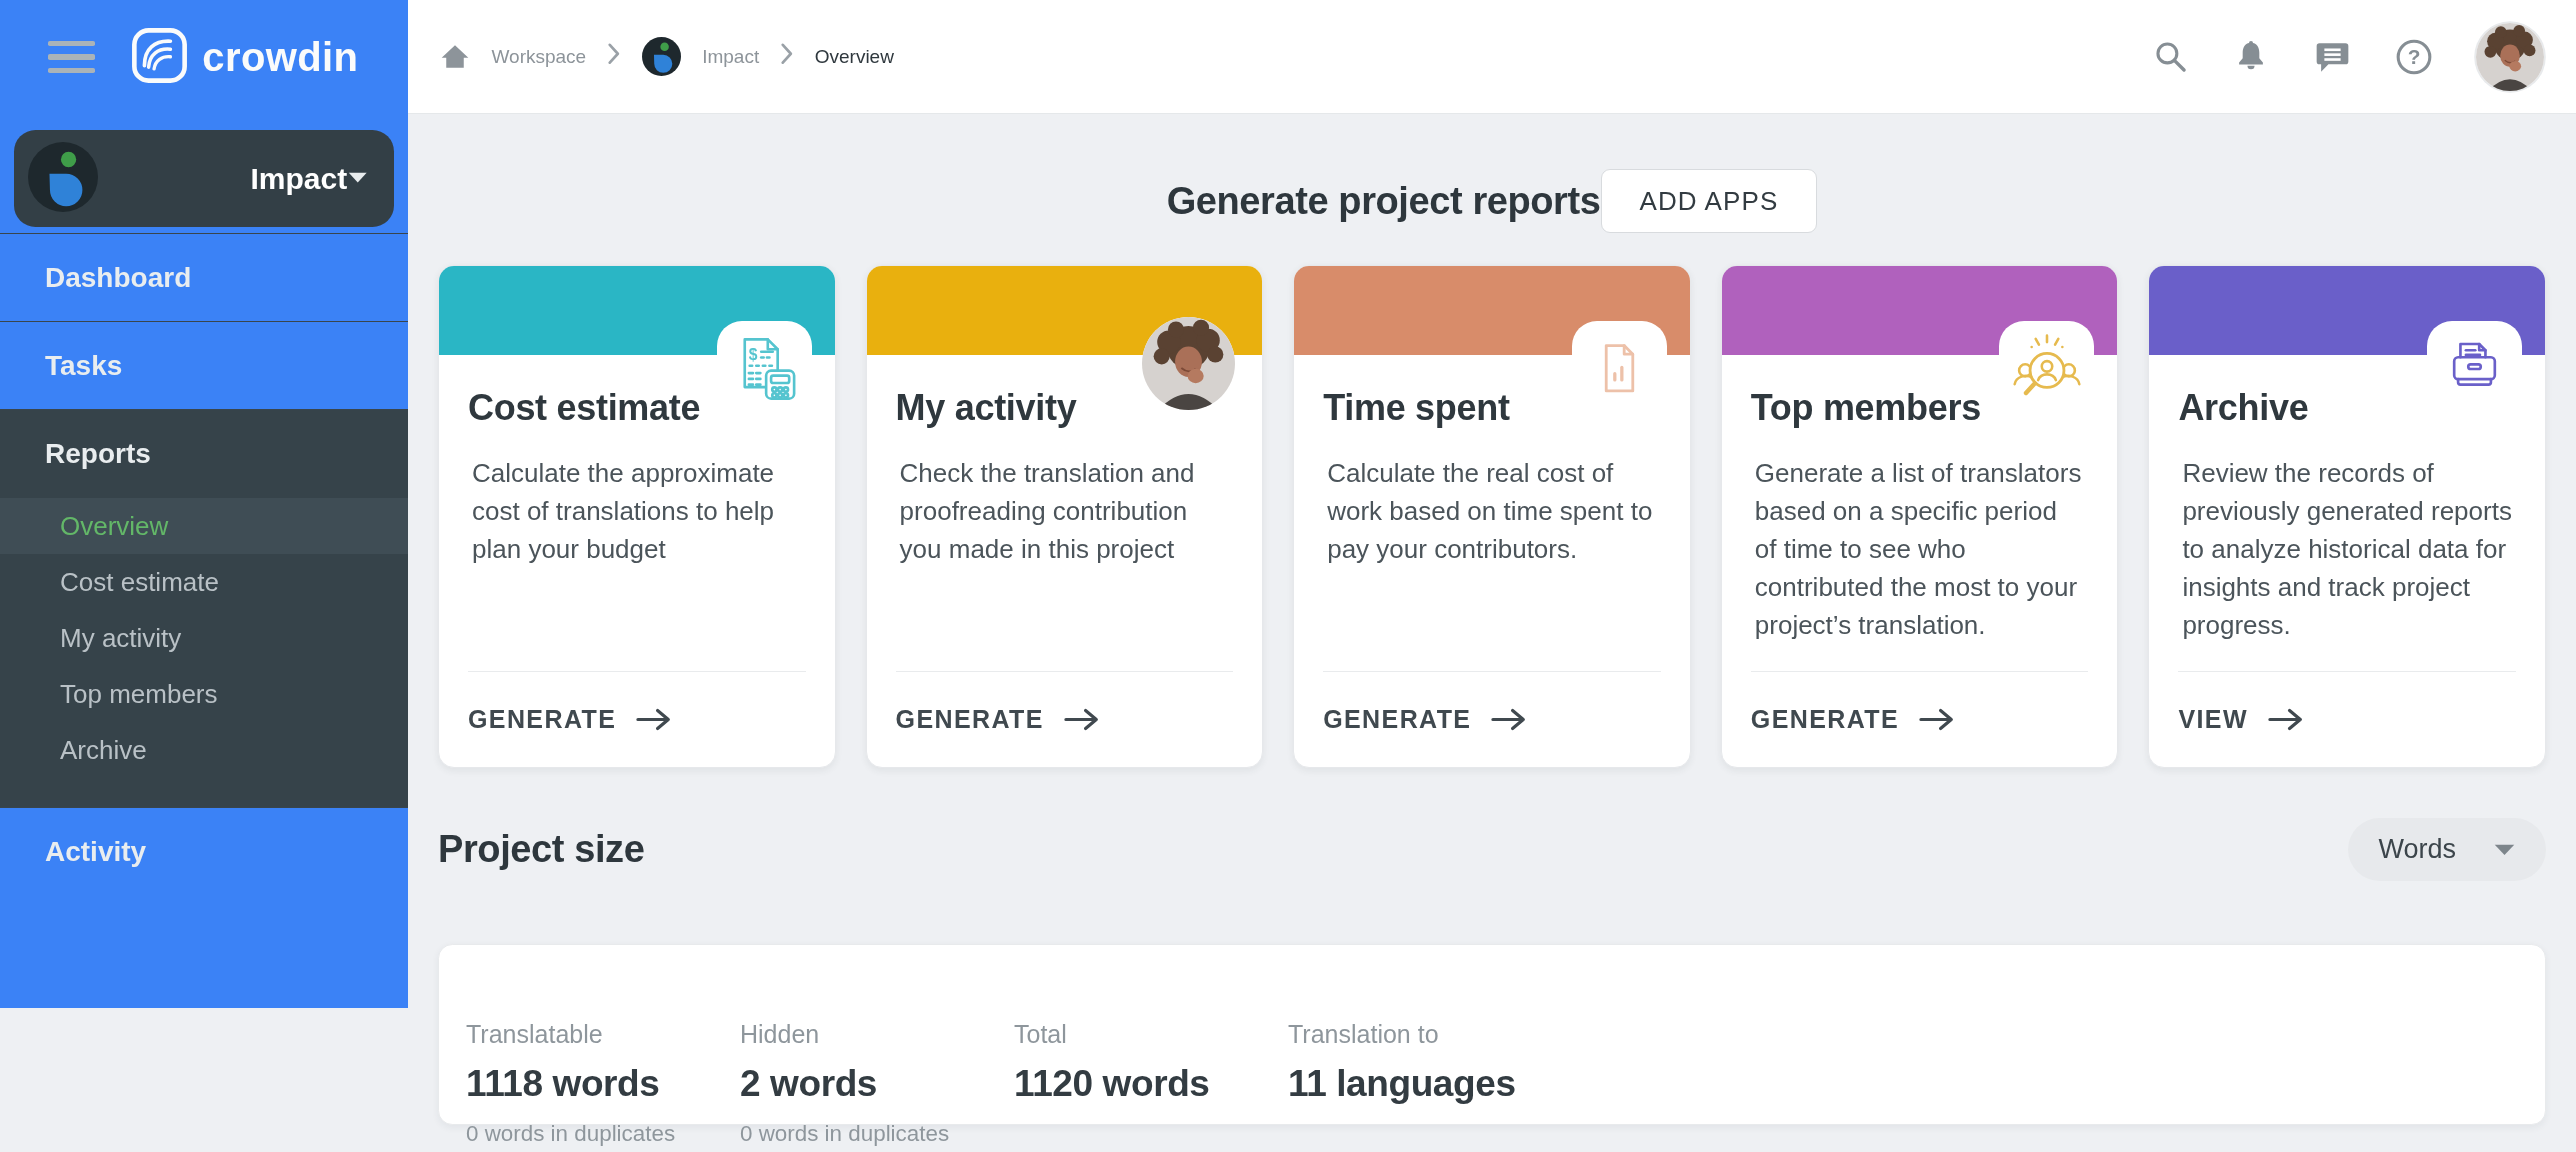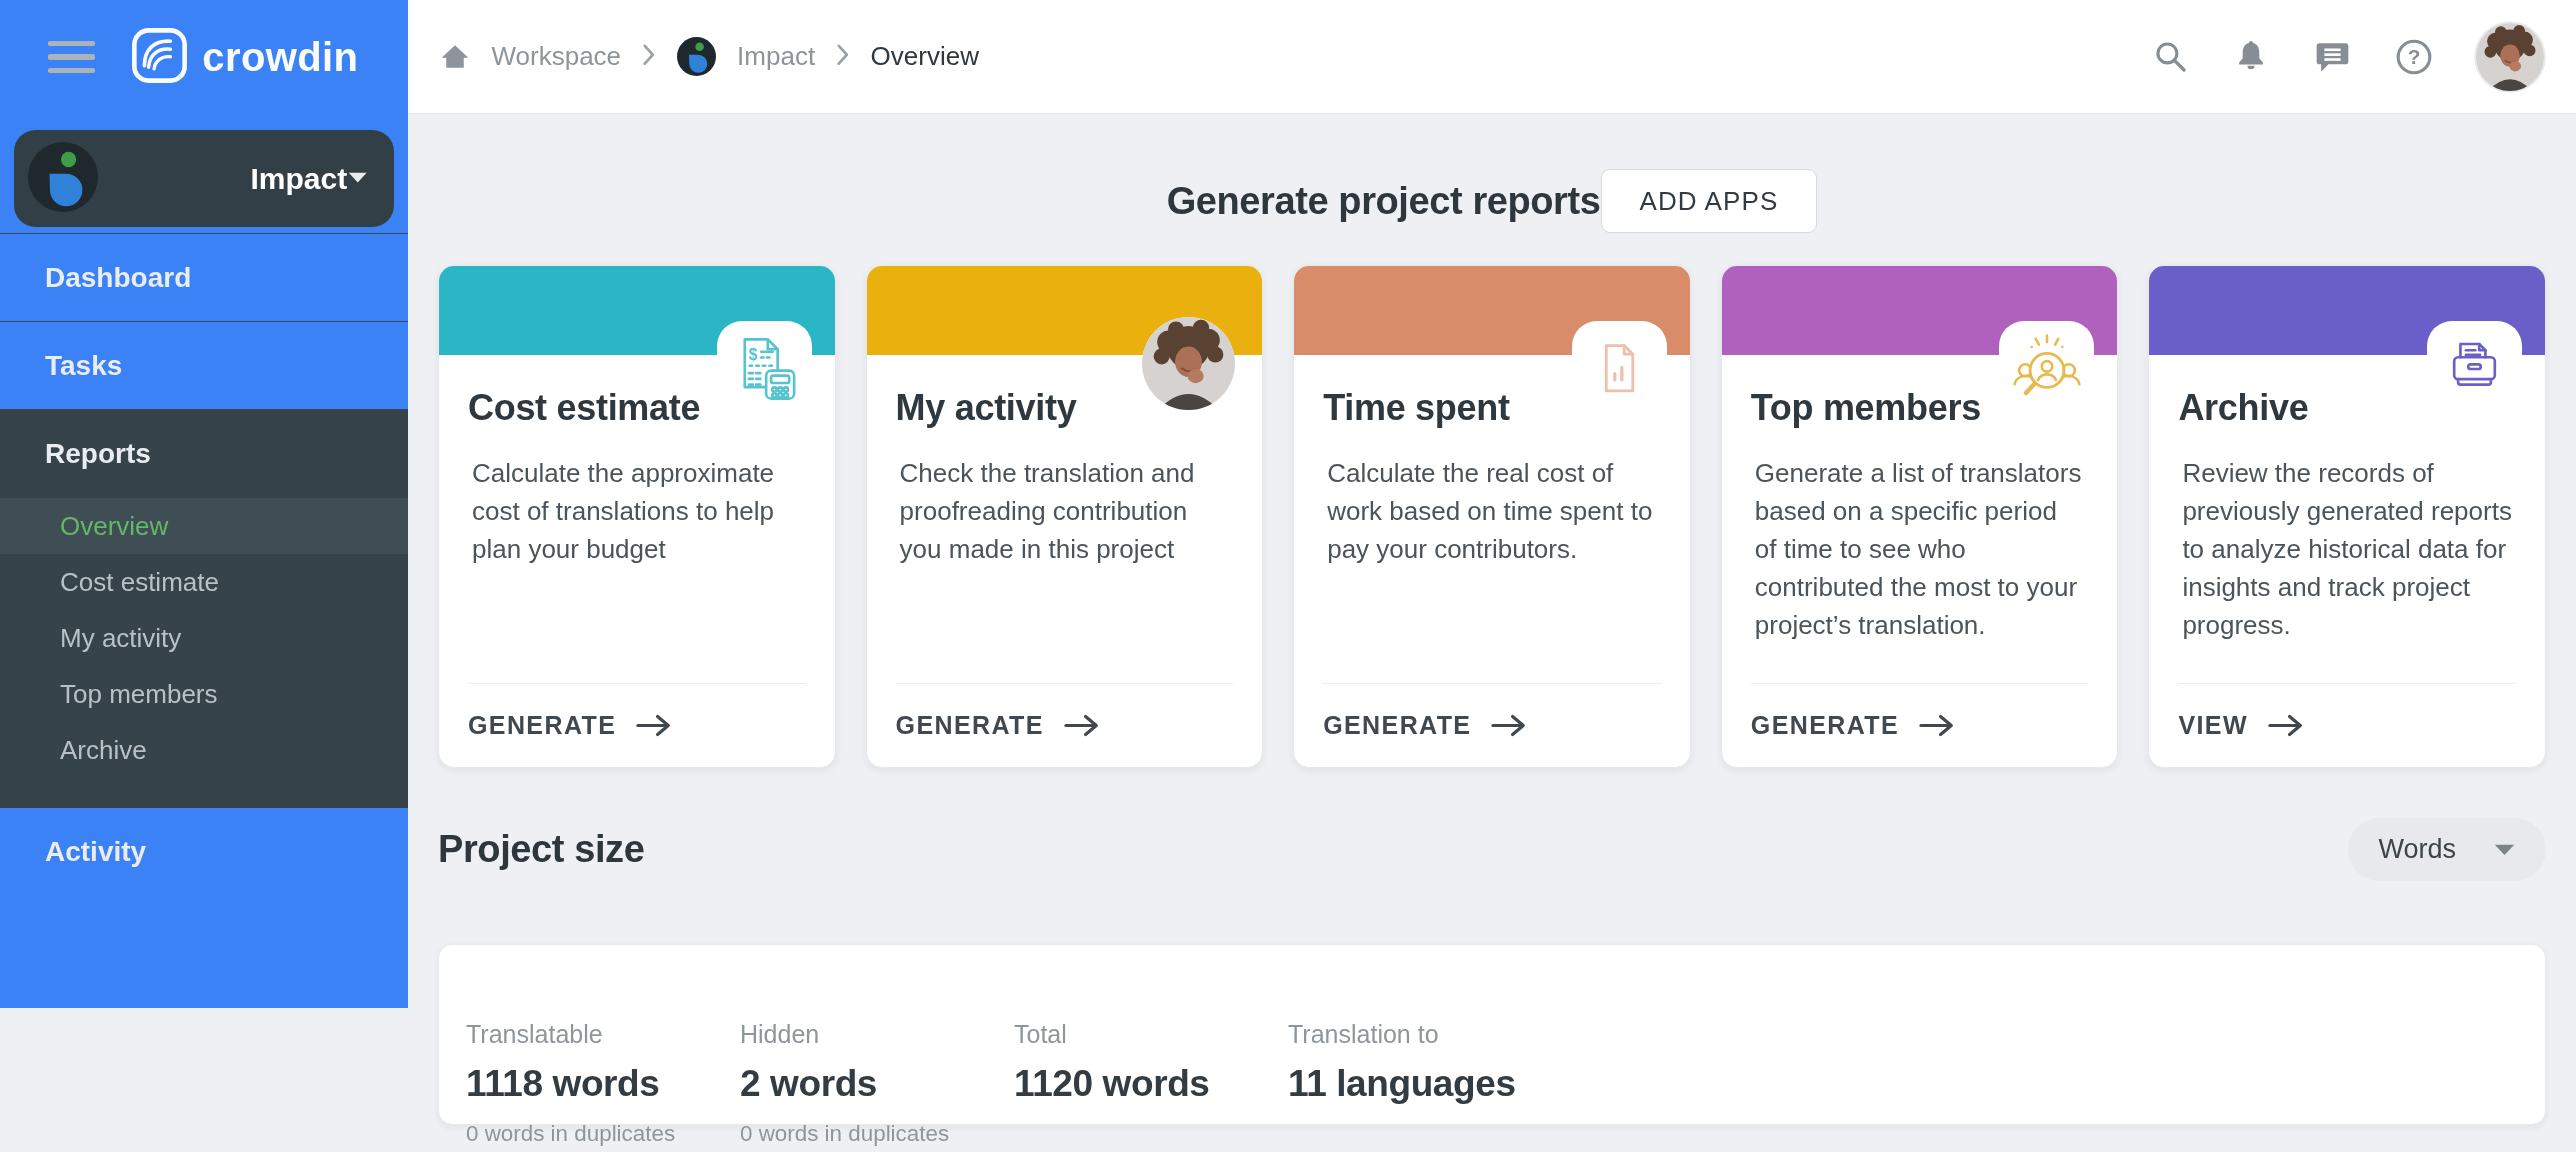--- a/index.html
+++ b/index.html
@@ -19,42 +19,42 @@
 
   .nav { margin-top:6px; }
   .nav-item { height:88px; display:flex; align-items:center; padding-left:45px; font-size:28px; font-weight:bold; color:#e9edef; border-top:1.8px solid #39454c; cursor:pointer; }
   .reports-panel { background:#36434a; border-top:1.8px solid #39454c; padding-bottom:29px; }
   .reports-panel .nav-item { border-top:none; }
   .sub-item { height:56px; display:flex; align-items:center; padding-left:60px; font-size:26px; color:#b9c1c6; cursor:pointer; }
   .sub-item.active { background:#3f4d55; color:#63b768; }
 
   
   .topbar { position:absolute; left:408px; top:0; right:0; height:114px; background:#ffffff; border-bottom:1.8px solid #e5e8ea; display:flex; align-items:center; padding:0 32px; z-index:4; }
-  .breadcrumb { display:flex; align-items:center; gap:21.5px; font-size:26px; color:#8d949a; }
+  .breadcrumb { display:flex; align-items:center; gap:21.5px; font-size:19px; color:#8d949a; }
   .crumb { cursor:pointer; }
   .crumb-current { color:#2f383e; cursor:default; }
   .crumb-avatar { width:39px; height:39px; cursor:pointer; }
   .top-icons { margin-left:auto; display:flex; align-items:center; gap:43px; }
   .tool-icon { cursor:pointer; display:flex; align-items:center; }
   .user-avatar { width:68px; height:68px; border-radius:50%; overflow:hidden; cursor:pointer; box-shadow:0 0 0 1.8px #e8eaec; }
 
   
   .content { position:absolute; left:408px; top:114px; right:0; bottom:0; padding:0 30px; }
   .section-head { display:flex; align-items:center; justify-content:center; margin-top:55px; }
   .h1 { font-size:38px; font-weight:bold; color:#2e373d; letter-spacing:-0.4px; }
   .add-apps { height:64px; padding:0 38px; background:#ffffff; border:1.8px solid #d8dbde; border-radius:9px; font-size:26px; font-weight:normal; letter-spacing:1.1px; color:#323b41; display:flex; align-items:center; cursor:pointer; }
 
   .cards { display:grid; grid-template-columns:repeat(5, 1fr); gap:30px; margin-top:32px; }
   .card { position:relative; background:#ffffff; border-radius:16px; height:503px; border:0.9px solid #e6e8eb; box-shadow:0 2.7px 7.2px rgba(40,50,60,.07); overflow:hidden; }
   .card-band { height:89px; }
   .card-badge { position:absolute; top:55px; right:23px; width:95px; height:106px; background:#ffffff; border-radius:25px; display:flex; justify-content:center; padding-top:7.2px; }
   .card-badge.photo { top:51px; right:27px; width:93px; height:93px; border-radius:50%; overflow:hidden; padding:0; }
   .card-title { margin:32px 29px 0; font-size:36px; font-weight:bold; color:#2f383e; letter-spacing:-0.3px; }
   .card-desc { margin:25px 33px 0; font-size:26px; line-height:38px; color:#4b545a; }
-  .card-footer { position:absolute; left:29px; right:29px; bottom:0; height:84px; border-top:1.8px solid #e9ebed; display:flex; align-items:center; gap:19.7px; font-size:25px; font-weight:bold; letter-spacing:1.4px; color:#40494f; cursor:pointer; }
+  .card-footer { position:absolute; left:29px; right:29px; bottom:0; height:96px; border-top:1.8px solid #e9ebed; display:flex; align-items:center; gap:19.7px; font-size:25px; font-weight:bold; letter-spacing:1.4px; color:#40494f; cursor:pointer; }
 
   .size-head { display:flex; align-items:center; justify-content:space-between; margin-top:50px; }
   .words-pill { height:63px; padding:0 30px; background:#e7e9ec; border-radius:32px; display:flex; align-items:center; gap:37px; font-size:27px; color:#3c454b; cursor:pointer;justify-content:space-between; }
 
   .stats-panel { margin-top:63px; background:#ffffff; border-radius:14.3px; height:181px; border:0.9px solid #e8eaec; box-shadow:0 2.7px 7.2px rgba(40,50,60,.06); display:flex; padding:39px 0 0 27px; }
   .stat-col { width:274px; }
   .stat-label { font-size:25px; color:#8e969c;margin-top:36px; }
   .stat-value { margin-top:14.3px; font-size:37px; font-weight:bold; color:#333c42; letter-spacing:-0.4px; }
   .stat-note { margin-top:16px; font-size:22.4px; color:#8e969c; }
 </style>

